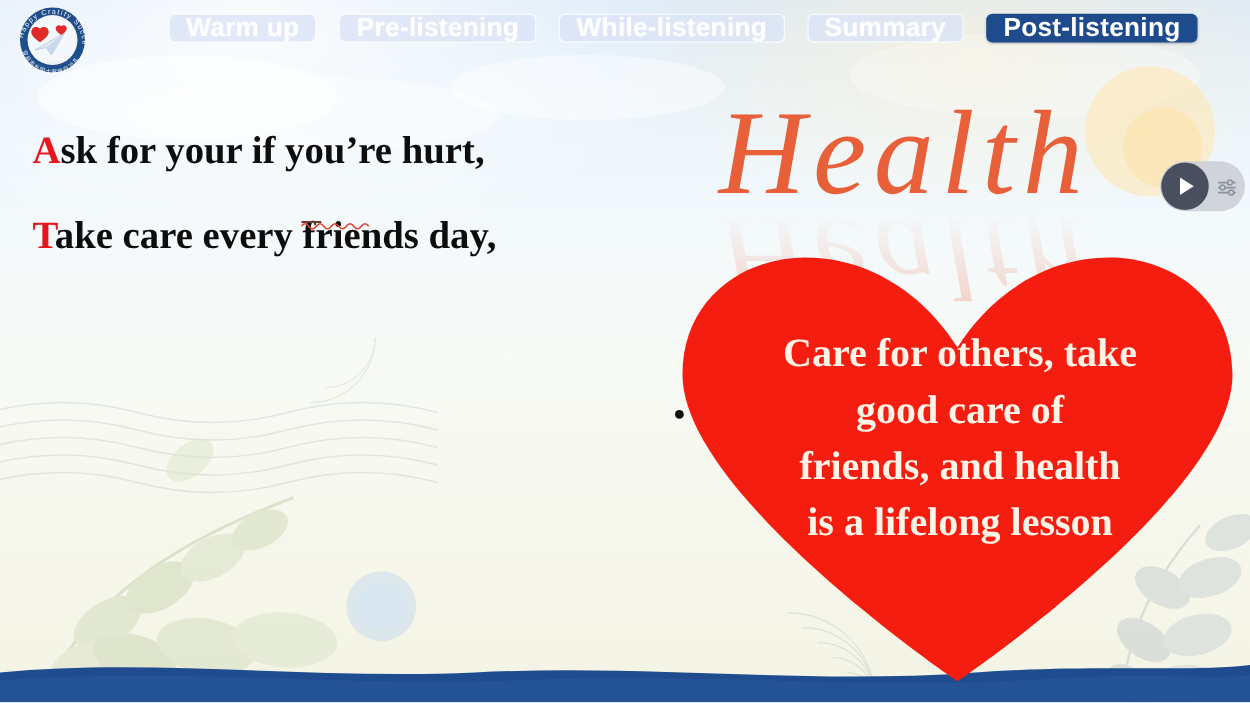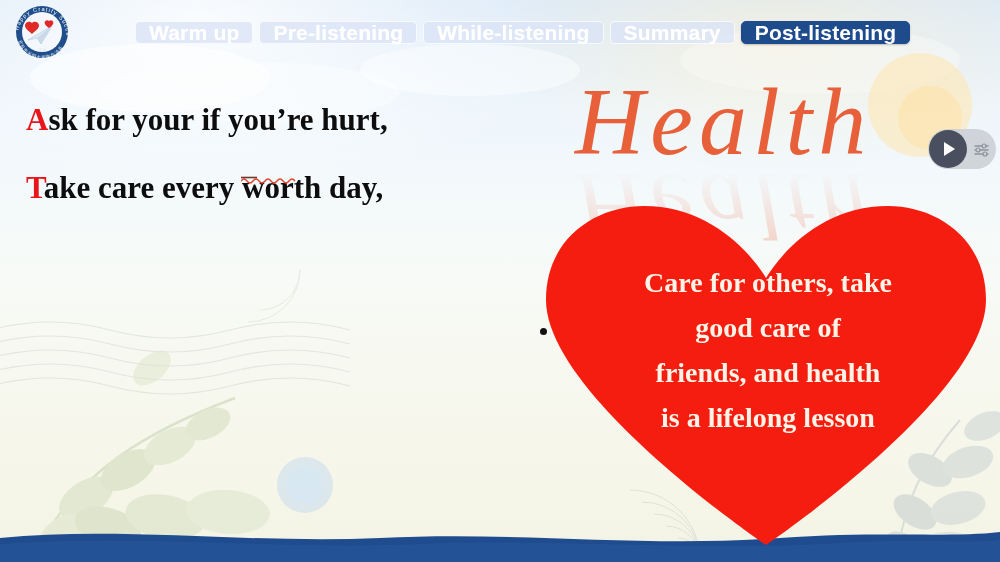--- a/index.html
+++ b/index.html
@@ -33,21 +33,21 @@
   
   #header {
     position:absolute; left:0; top:0; width:1000px; height:62px;
     z-index:6;
   }
   #logo {
     position:absolute; left:8px; top:2px; width:68px; height:58px;
   }
   #tabs {
     position:absolute; left:135px; top:11px; height:42px;
-    display:flex; align-items:center; gap:6px;
+    display:flex; align-items:flex-start; gap:18px;
   }
   .tab {
     display:flex; align-items:center; justify-content:center;
     padding:0 13px;
     border-radius:5px;
     font-size:21px; font-weight:bold;
     letter-spacing:.2px;
     color:#ffffff;
     background:rgba(219,228,246,.80);
     border:1px solid rgba(255,255,255,.75);
@@ -143,21 +143,21 @@
     position:absolute; left:540px; top:200px;
     width:452px; height:345px;
     z-index:5;
   }
   #heart-svg { position:absolute; left:0; top:0; width:452px; height:345px; }
   #heart-text {
     position:absolute; left:58px; top:60px; width:340px;
     text-align:center;
     font-family:"Liberation Serif", serif;
     font-weight:bold;
-    font-size:28px;
+    font-size:32px;
     line-height:45px;
     color:#fdf3e6;
     letter-spacing:0px;
   }
   #heart-text .ht-line { white-space:nowrap; }
 
   
   #stray-dot {
     position:absolute; left:540px; top:328px;
     width:7px; height:7px; border-radius:50%;
@@ -284,21 +284,21 @@
       <circle cx="5" cy="9" r="2" fill="#cbcfd5" stroke="#8d939c" stroke-width="1.2"></circle>
       <circle cx="12" cy="13" r="2" fill="#cbcfd5" stroke="#8d939c" stroke-width="1.2"></circle>
     </svg>
   </div>
 
   <div id="poem">
     <div class="poem-line">
       <span class="cap">A</span><span>sk for your if you’re hurt,</span>
     </div>
     <div class="poem-line">
-      <span class="cap">T</span><span>ake care every worth day,</span>
+      <span class="cap">T</span><span>ake care every friends day,</span>
     </div>
   </div>
 
   <svg class="squiggle" viewBox="0 0 60 8">
     <path d="M0 5 q3 -4 6 0 t6 0 t6 0 t6 0 t6 0 t6 0 t6 0 t6 0 t6 0" stroke="#e0432f" stroke-width="1.3" fill="none"></path>
     <line x1="0" y1="1.5" x2="16" y2="1.5" stroke="#6b3a2a" stroke-width="1.6"></line>
   </svg>
 
   <div id="heart-block">
     <svg id="heart-svg" viewBox="0 0 452 345" preserveAspectRatio="none">

